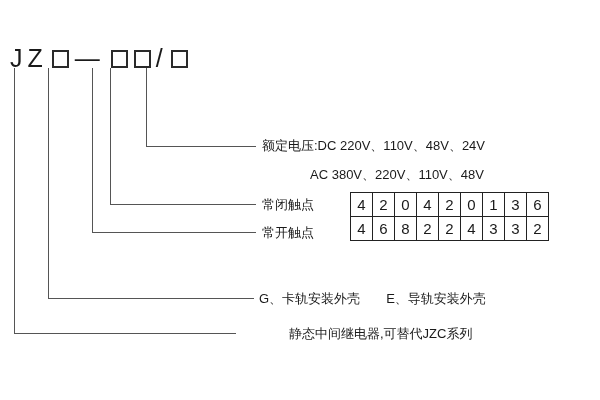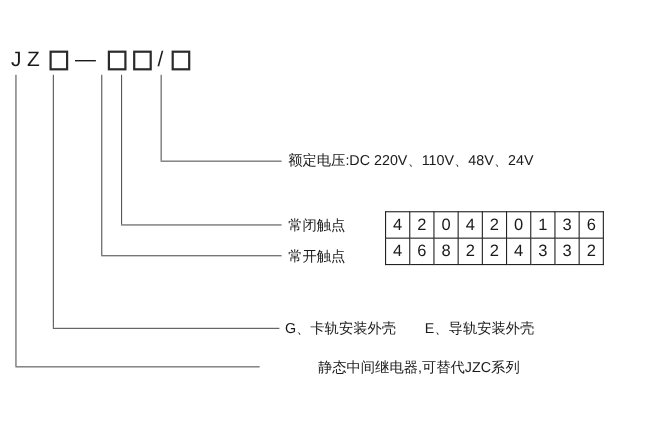--- a/index.html
+++ b/index.html
@@ -12,21 +12,21 @@
     position:relative;
     width:600px;
     height:400px;
     background:#ffffff;
     overflow:hidden;
   }
   
   .model{
     position:absolute;
     left:10px; top:44px;
-    font-size:19px;
+    font-size:25px;
     letter-spacing:3px;
     color:#1a1a1a;
     display:flex;
     align-items:center;
     gap:2px;
     font-weight:400;
   }
   .model .ltr{letter-spacing:5px;}
   .mbox{
     display:inline-block;
@@ -89,20 +89,21 @@
   <div class="hline" style="left:92px;top:232px;width:164px;"></div>
 
   <div class="vline" style="left:110px;top:68px;height:136px;"></div>
   <div class="hline" style="left:110px;top:204px;width:146px;"></div>
 
   <div class="vline" style="left:146px;top:68px;height:78px;"></div>
   <div class="hline" style="left:146px;top:146px;width:110px;"></div>
 
   <div class="lbl" style="left:262px;top:137px;">额定电压:DC 220V、110V、48V、24V</div>
 
+  <div class="lbl" style="left:310px;top:166px;">AC 380V、220V、110V、48V</div>
 
   <div class="lbl" style="left:262px;top:196px;">常闭触点</div>
 
   <div class="lbl" style="left:262px;top:224px;">常开触点</div>
 
   <div class="lbl shell-lbl" style="left:259px;top:290px;text-align:center;">
     <span>G、卡轨安装外壳</span><span>E、导轨安装外壳</span>
   </div>
 
   <div class="lbl" style="left:241px;top:325px;margin-left:48px;">静态中间继电器,可替代JZC系列</div>

